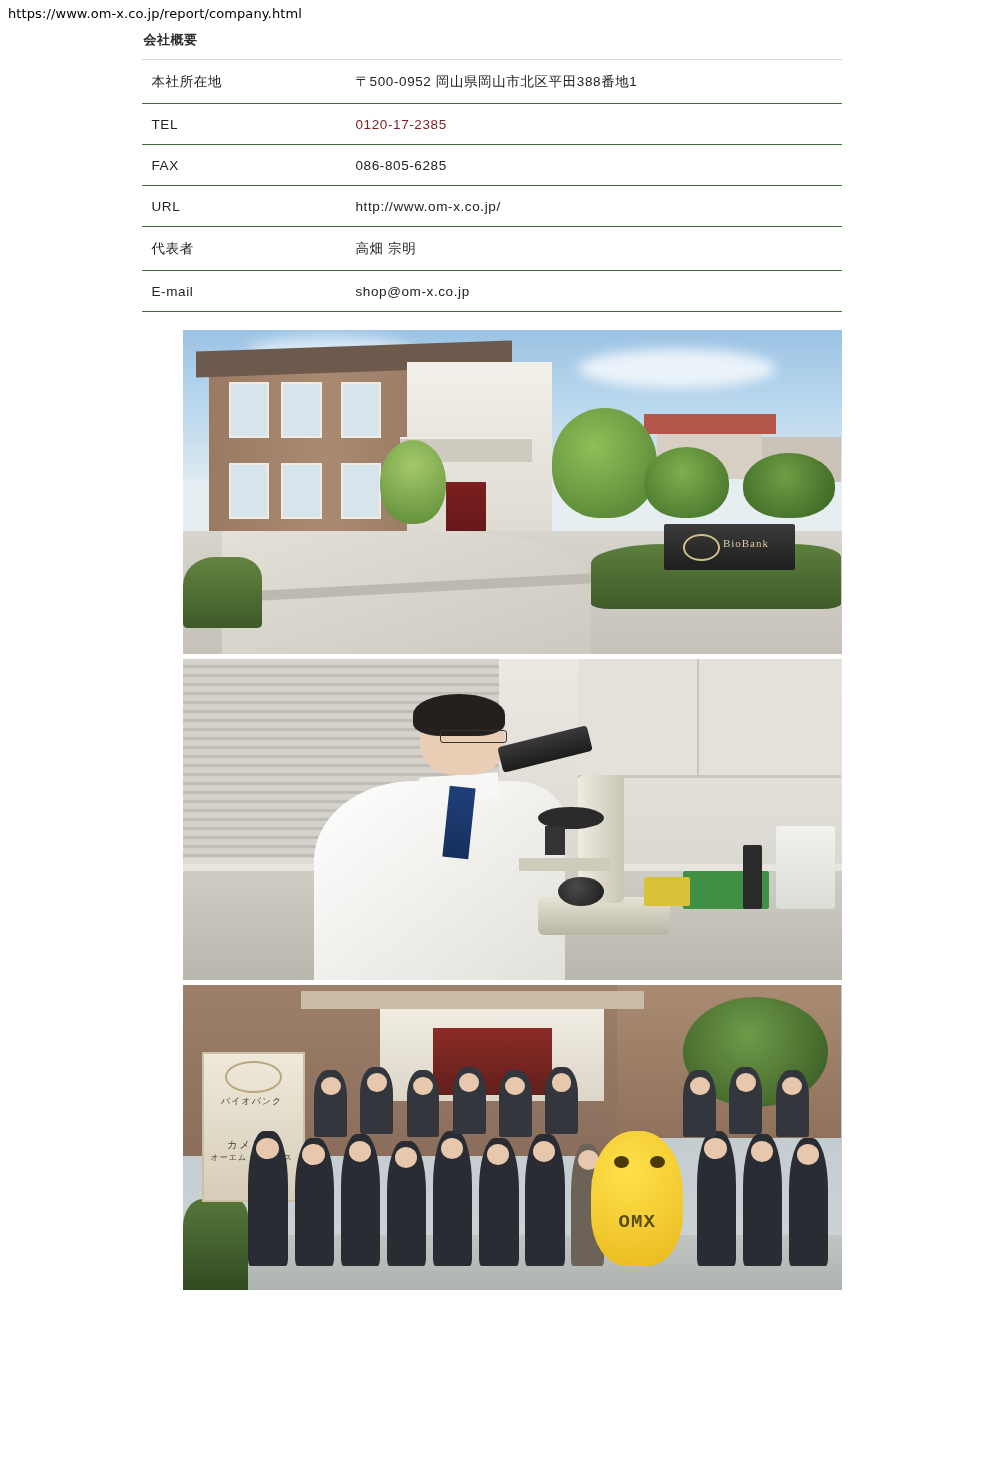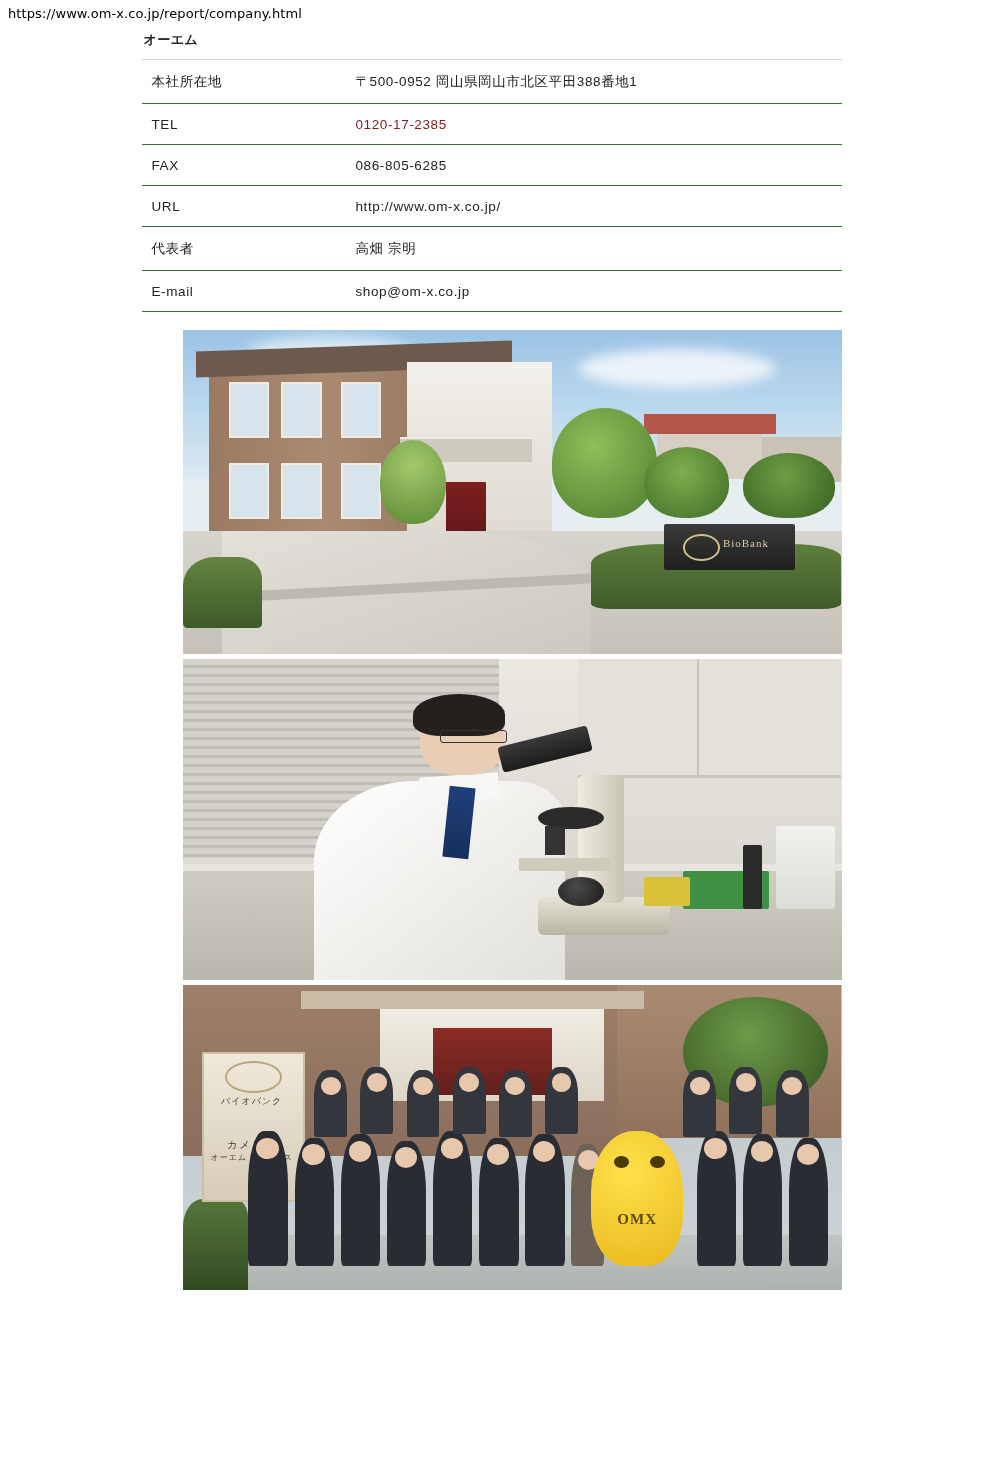--- a/index.html
+++ b/index.html
@@ -216,43 +216,43 @@
   .p3 .sb-l3 { position:absolute; left:4%; top:50%; width:13%; text-align:center;
     font-size:10px; color:#3d372d; letter-spacing:2px; font-family:"Liberation Serif", serif;}
   .p3 .hedge3 { position:absolute; left:0; top:70%; width:10%; height:30%;
     background: linear-gradient(to bottom,#55763a,#324b22); border-radius:30% 20% 0 0; }
   .p3 .person { position:absolute; bottom:8%; background:#2a2c33; border-radius:40% 40% 6% 6%; }
   .p3 .pface { position:absolute; background:#e7c8ad; border-radius:50%; }
   .p3 .omx { position:absolute; left:62%; top:48%; width:14%; height:44%;
     background: radial-gradient(circle at 40% 30%,#ffe04a,#e8b91d);
     border-radius: 46% 46% 38% 38%; }
   .p3 .omx-txt { position:absolute; left:63%; top:74%; width:12%; text-align:center;
-    font-size:15px; font-weight:bold; color:#5a4a12;
-    font-family:Liberation Serif, serif; letter-spacing:1px;}
+    font-size:19px; font-weight:bold; color:#5a4a12;
+    font-family:Liberation Mono, monospace; letter-spacing:1px;}
   .p3 .omx-eye { position:absolute; width:2.2%; height:4%; background:#4b3a08; border-radius:50%; }
 
   .footer {
     width: 700px;
     margin: 10px auto 0 auto;
     border-top: 1px solid #d8d8d8;
     padding-top: 12px;
     text-align: center;
     font-size: 12px;
     color: #555;
     letter-spacing: 0.2px;
   }
 </style>
 </head>
 <body>
 
 <div class="url-bar">https://www.om-x.co.jp/report/company.html</div>
 
 <div class="page">
 
-  <div class="section-title">オーエム</div>
+  <div class="section-title">会社概要</div>
 
   <table class="company">
     <tbody>
       <tr>
         <td class="label">本社所在地</td>
         <td class="value">〒500-0952 岡山県岡山市北区平田388番地1</td>
       </tr>
       <tr>
         <td class="label">TEL</td>
         <td class="value">

